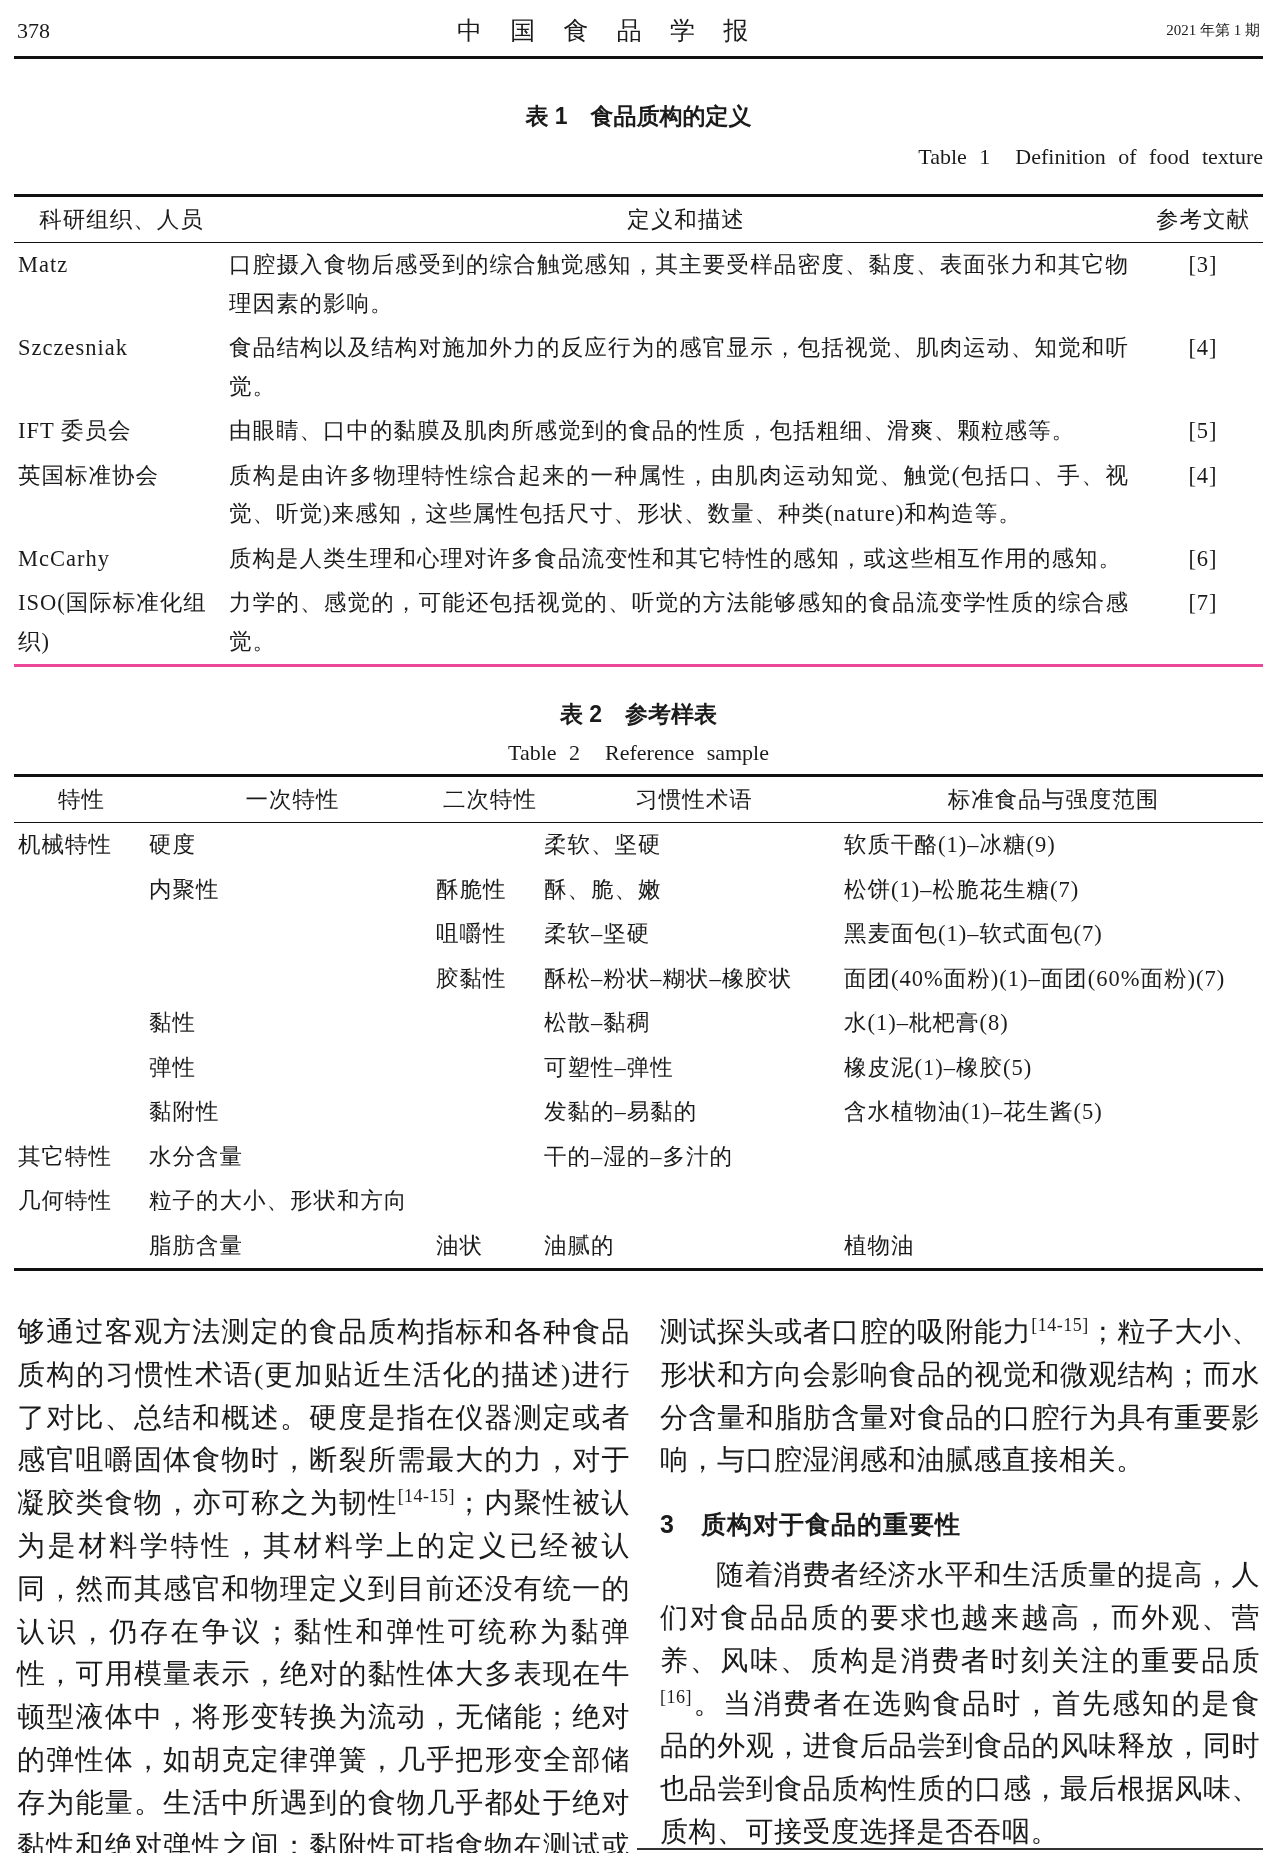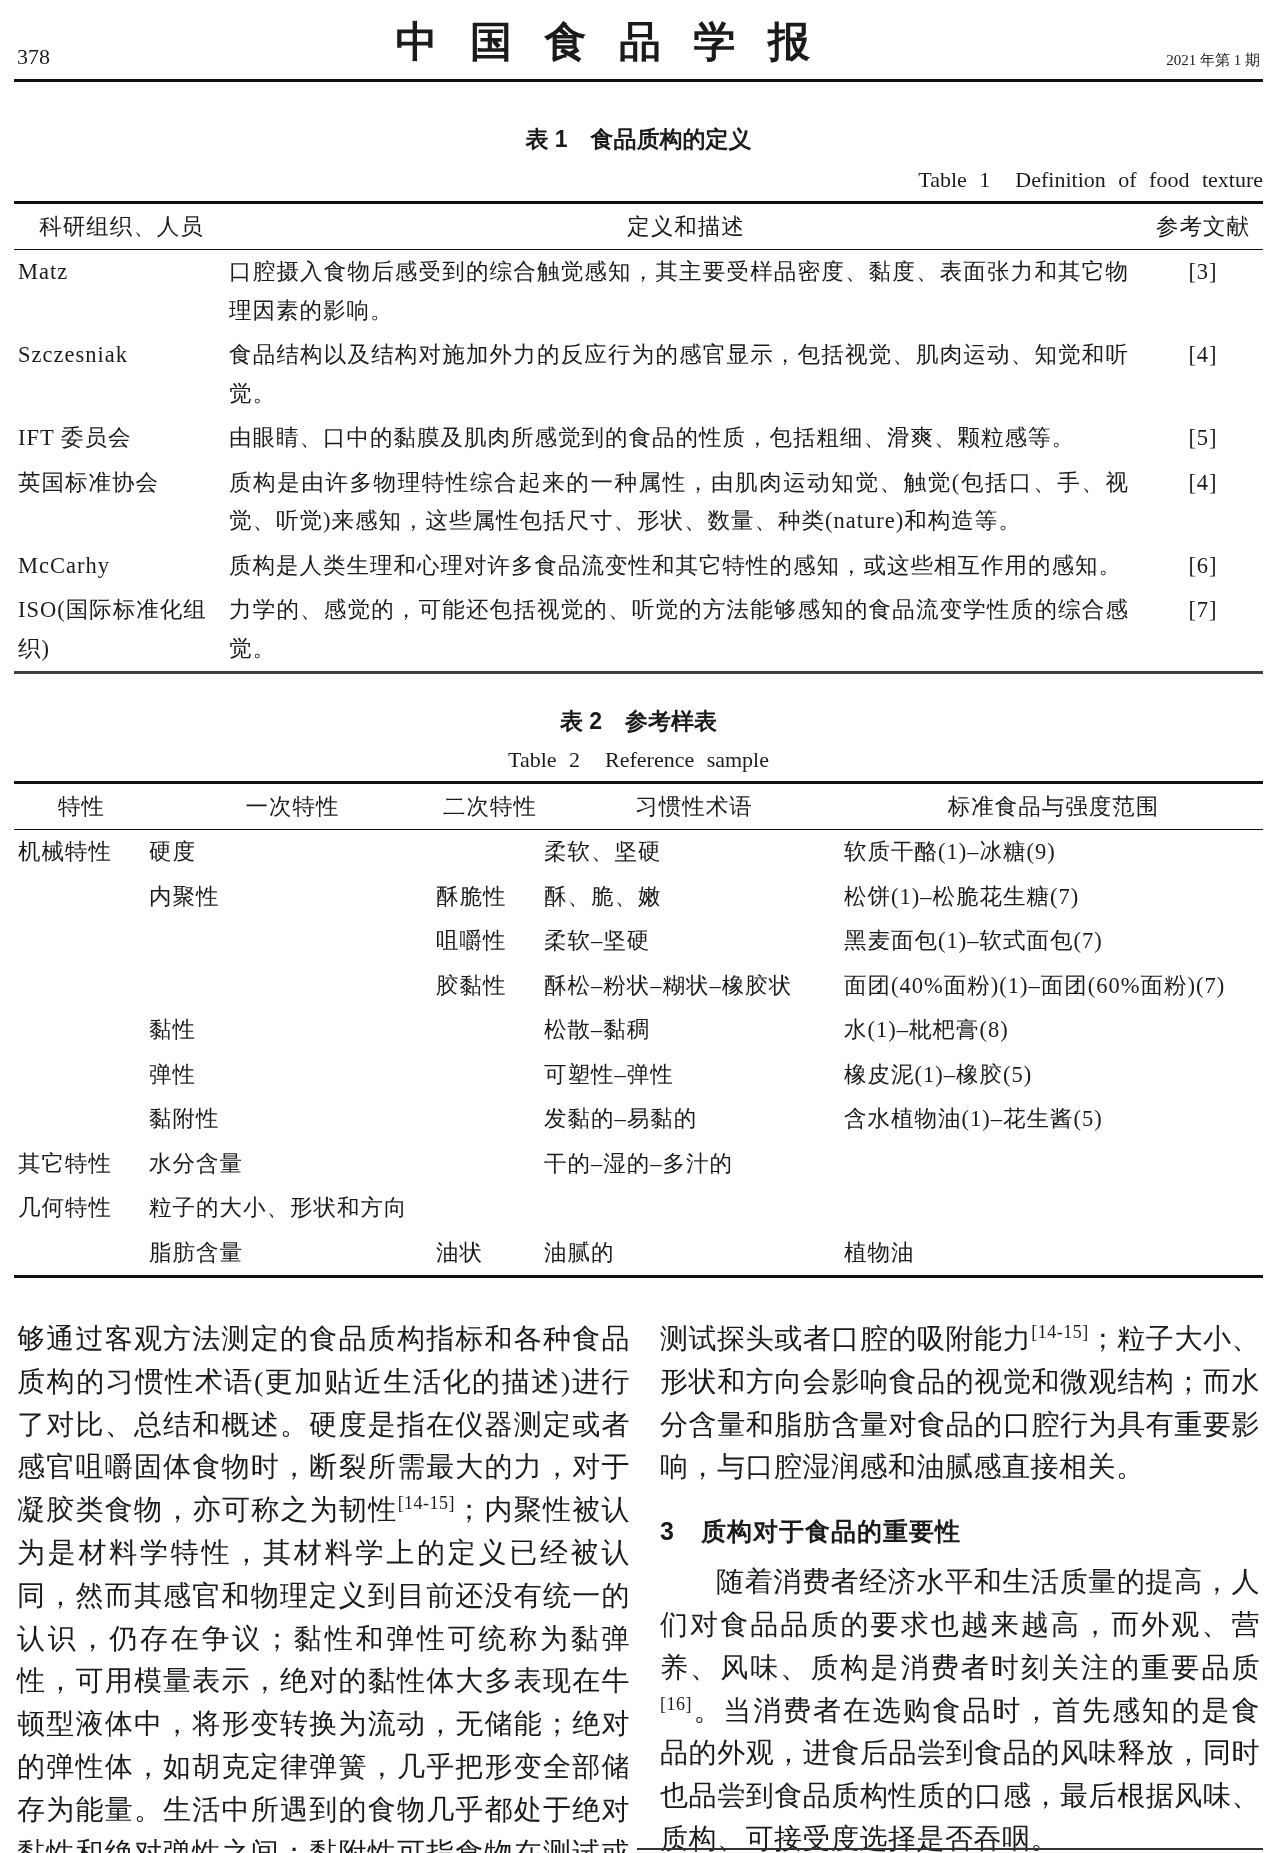--- a/index.html
+++ b/index.html
@@ -6,45 +6,45 @@
   body{
     width:1277px;height:1853px;
     background:#ffffff;color:#1b1b1b;
     font-family:"Liberation Serif","DejaVu Serif",serif;
     position:relative;overflow:hidden;
   }
   .page{padding:0 14px;}
 
   
   .running-head{
-    display:flex;align-items:flex-end;justify-content:space-between;
+    display:flex;align-items:center;justify-content:space-between;
     padding:14px 3px 0 3px;
   }
   .page-num{font-size:22px;}
-  .journal-title{font-size:42px;letter-spacing:11px;white-space:pre;font-weight:bold;}
+  .journal-title{font-size:25px;letter-spacing:11px;white-space:pre;}
   .issue{font-size:15px;}
   .head-rule{margin-top:9px;border-top:3px solid #111;}
 
   
   .caption-zh{
     text-align:center;
     font-family:"Liberation Sans","DejaVu Sans",sans-serif;
     font-weight:bold;font-size:23px;white-space:pre-wrap;
   }
   .caption-en{
     text-align:center;font-size:22px;word-spacing:7px;white-space:pre-wrap;
   }
   .cap1-zh{margin-top:42px;}
   .cap1-en{margin-top:12px;text-align:right;}
   .cap2-zh{margin-top:32px;}
   .cap2-en{margin-top:10px;}
 
   
   table{border-collapse:collapse;width:100%;table-layout:fixed;}
-  .t1{margin-top:8px;border-top:3px solid #111;border-bottom:3px solid #404040;}
+  .t1{margin-top:24px;border-top:3px solid #111;border-bottom:3px solid #ec4899;}
   .t2{margin-top:8px;border-top:3px solid #111;border-bottom:3px solid #111;}
   thead tr{border-bottom:1.5px solid #111;}
   th{font-weight:normal;font-size:22.5px;text-align:center;padding:7px 0;letter-spacing:1px;}
   td{font-size:22.5px;vertical-align:top;padding:3px 0;line-height:38.5px;letter-spacing:1px;}
   .t1 td.org{padding-left:4px;}
   .t1 td.def{text-align:justify;padding-right:14px;}
   .t1 td.ref{text-align:center;}
   .t2 td{height:36.5px;white-space:nowrap;overflow:visible;margin-left:42px;}
   .t2 td.c1{padding-left:4px;}
 

